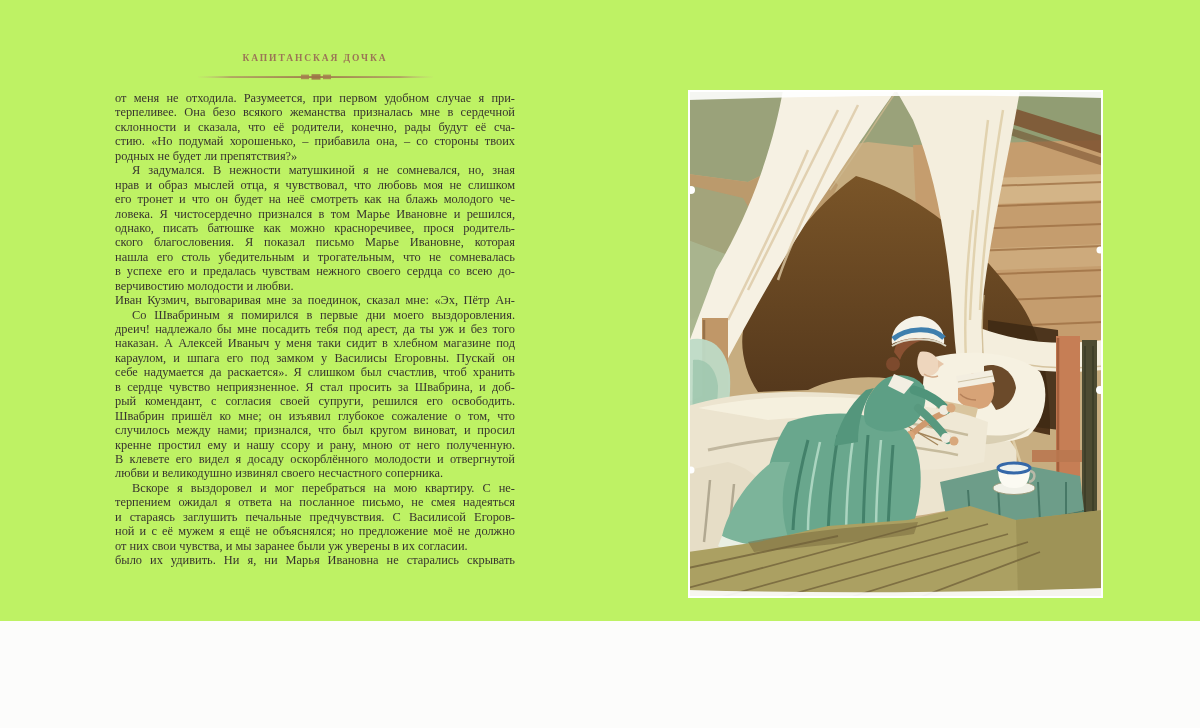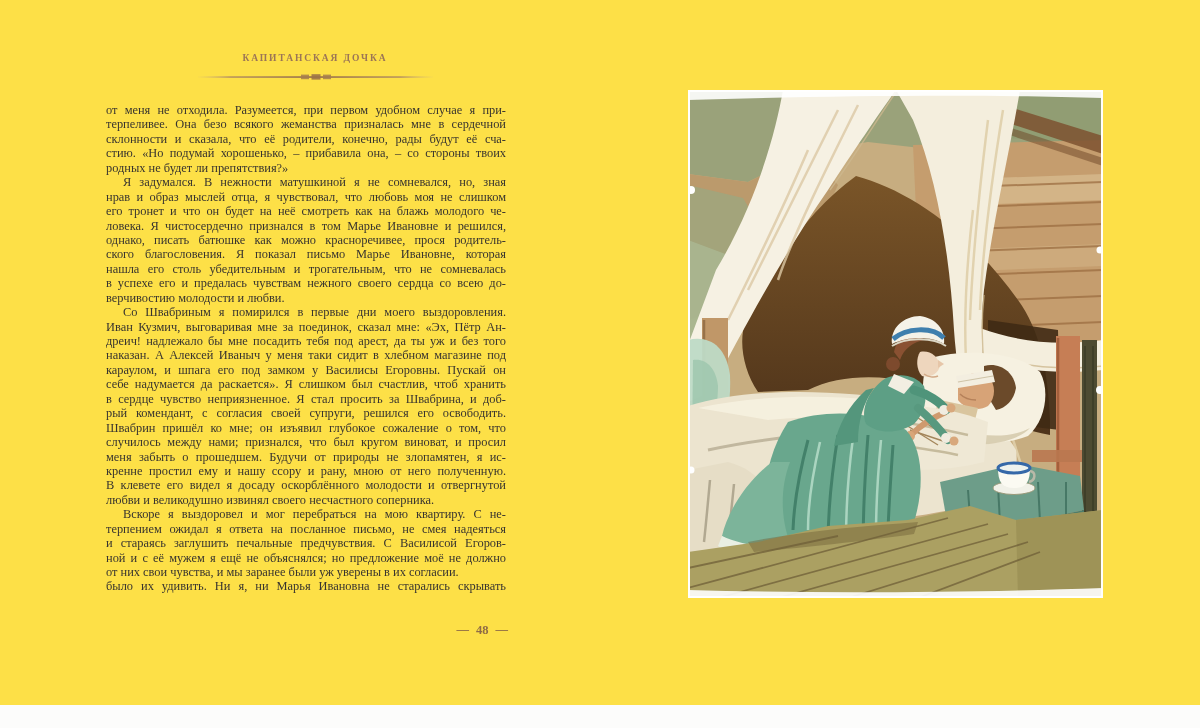--- a/index.html
+++ b/index.html
@@ -1,23 +1,23 @@
 <!DOCTYPE html>
 <html><head>
 <meta charset="utf-8">
 <style>
   html,body{margin:0;padding:0;background:#fcfcfb;}
-  #spread{position:relative;width:1200px;height:705px;background:#fde047;overflow:hidden;
+  #spread{position:relative;width:1200px;height:621px;background:#bef264;overflow:hidden;
           font-family:"Liberation Serif","DejaVu Serif",serif;}
   
   #left-page{position:absolute;left:0;top:0;width:600px;height:728px;}
   .running-header{position:absolute;left:115px;top:53px;width:400px;text-align:center;
        font-weight:700;font-size:9.5px;letter-spacing:1.9px;color:#9b7556;}
   .ornament{position:absolute;left:115px;top:68px;width:400px;text-align:center;}
-  #body-text{position:absolute;left:106px;top:91px;width:400px;color:#38342f;margin-top:12px;}
+  #body-text{position:absolute;left:115px;top:91px;width:400px;color:#38342f;}
   .line{font-size:12.4px;line-height:14.45px;height:14.45px;overflow:hidden;
         text-align:justify;text-align-last:justify;}
   .line.last{text-align-last:left;}
   .line.indent{padding-left:17px;}
   .page-footer{position:absolute;left:115px;top:623px;width:400px;text-align:right;
        font-weight:700;font-size:12.5px;color:#8f6c46;}
   .page-footer .dash{margin:0 7px;position:relative;top:-1px;}
   
   #right-page{position:absolute;left:600px;top:0;width:600px;height:728px;}
   #illustration{position:absolute;left:88px;top:90px;width:415px;height:508px;}
@@ -58,31 +58,30 @@
         <div class="line last">родных не будет ли препятствия?»</div>
         <div class="line indent">Я задумался. В нежности матушкиной я не сомневался, но, зная</div>
         <div class="line">нрав и образ мыслей отца, я чувствовал, что любовь моя не слишком</div>
         <div class="line">его тронет и что он будет на неё смотреть как на блажь молодого че-</div>
         <div class="line">ловека. Я чистосердечно признался в том Марье Ивановне и решился,</div>
         <div class="line">однако, писать батюшке как можно красноречивее, прося родитель-</div>
         <div class="line">ского благословения. Я показал письмо Марье Ивановне, которая</div>
         <div class="line">нашла его столь убедительным и трогательным, что не сомневалась</div>
         <div class="line">в успехе его и предалась чувствам нежного своего сердца со всею до-</div>
         <div class="line last">верчивостию молодости и любви.</div>
+        <div class="line">Иван Кузмич, выговаривая мне за поединок, сказал мне: «Эх, Пётр Ан-</div>
         <div class="line indent">Со Швабриным я помирился в первые дни моего выздоровления.</div>
-        <div class="line">Иван Кузмич, выговаривая мне за поединок, сказал мне: «Эх, Пётр Ан-</div>
         <div class="line">дреич! надлежало бы мне посадить тебя под арест, да ты уж и без того</div>
         <div class="line">наказан. А Алексей Иваныч у меня таки сидит в хлебном магазине под</div>
         <div class="line">караулом, и шпага его под замком у Василисы Егоровны. Пускай он</div>
         <div class="line">себе надумается да раскается». Я слишком был счастлив, чтоб хранить</div>
         <div class="line">в сердце чувство неприязненное. Я стал просить за Швабрина, и доб-</div>
         <div class="line">рый комендант, с согласия своей супруги, решился его освободить.</div>
         <div class="line">Швабрин пришёл ко мне; он изъявил глубокое сожаление о том, что</div>
         <div class="line">случилось между нами; признался, что был кругом виноват, и просил</div>
-        <div class="line">меня забыть о прошедшем. Будучи от природы не злопамятен, я ис-</div>
         <div class="line">кренне простил ему и нашу ссору и рану, мною от него полученную.</div>
         <div class="line">В клевете его видел я досаду оскорблённого молодости и отвергнутой</div>
         <div class="line last">любви и великодушно извинял своего несчастного соперника.</div>
         <div class="line indent">Вскоре я выздоровел и мог перебраться на мою квартиру. С не-</div>
         <div class="line">терпением ожидал я ответа на посланное письмо, не смея надеяться</div>
         <div class="line">и стараясь заглушить печальные предчувствия. С Василисой Егоров-</div>
         <div class="line">ной и с её мужем я ещё не объяснялся; но предложение моё не должно</div>
         <div class="line last">от них свои чувства, и мы заранее были уж уверены в их согласии.</div>
         <div class="line">было их удивить. Ни я, ни Марья Ивановна не старались скрывать</div>
       </div>

